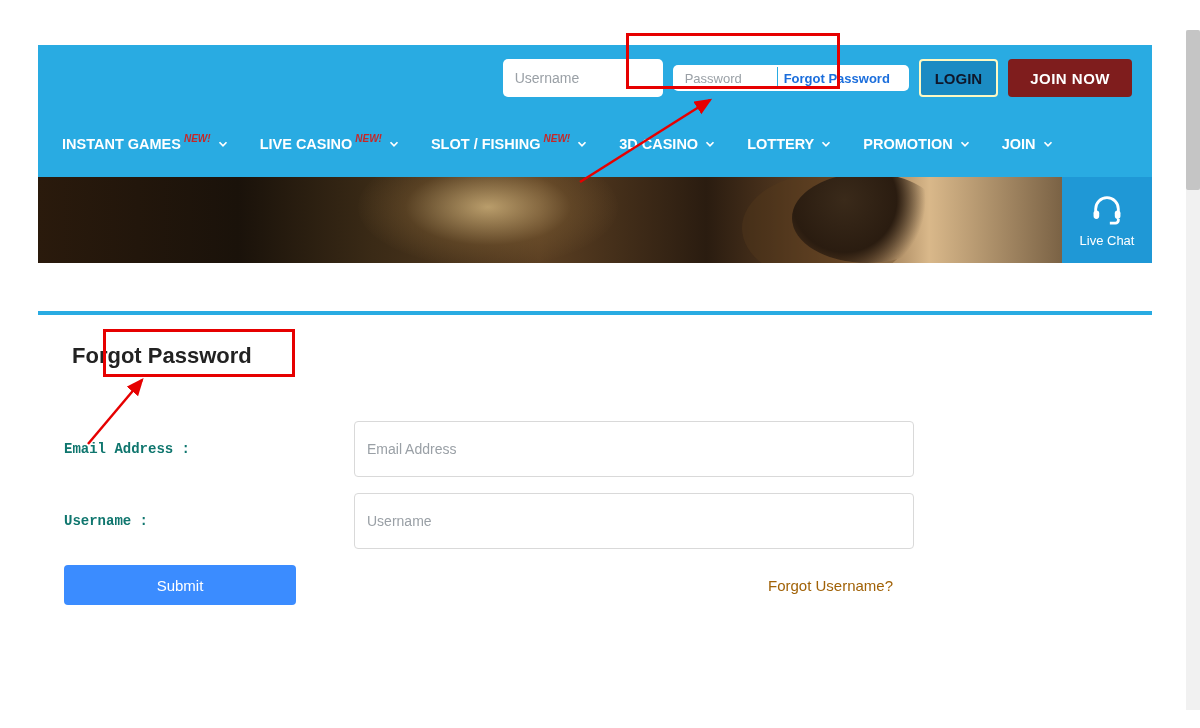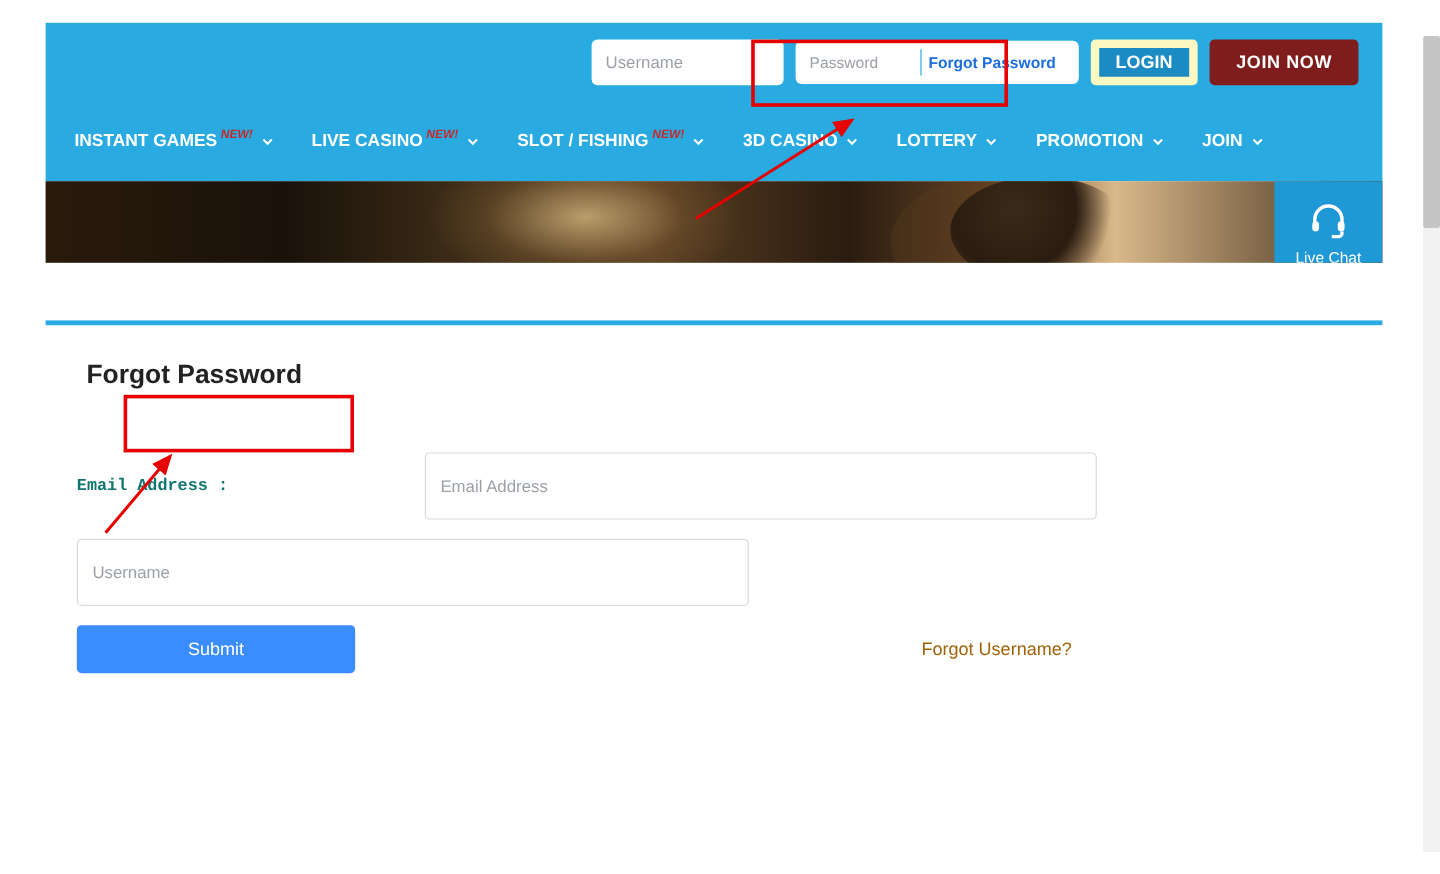--- a/index.html
+++ b/index.html
@@ -7,21 +7,21 @@
     font-family: Arial, Helvetica, sans-serif;
     background: #ffffff;
     width: 1200px;
     height: 728px;
     position: relative;
     overflow: hidden;
   }
   .page-wrap {
     position: absolute;
     left: 38px;
-    top: 19px;
+    top: 45px;
     width: 1114px;
   }
   .topbar {
     height: 66px;
     background: #29abe2;
     display: flex;
     align-items: center;
     justify-content: flex-end;
     padding-right: 20px;
     gap: 10px;
@@ -32,21 +32,21 @@
     width: 160px;
     border-radius: 5px;
     border: none;
     padding: 0 12px;
     font-size: 14px;
     background:#fff;
     color:#333;
   }
   .topbar input::placeholder { color:#9aa0a6; }
   .pwd-wrap {
-    height: 36px;
+    height: 26px;
     width: 236px;
     background:#fff;
     border-radius:5px;
     display:flex;
     align-items:center;
     padding: 0 8px 0 12px;
     gap: 6px;
     position: relative;
   }
   .pwd-wrap input {
@@ -66,24 +66,24 @@
     color:#1b6edc;
     font-size:13px;
     font-weight:600;
     text-decoration:none;
     white-space:nowrap;
   }
   .login-btn {
     height:38px;
     padding: 0 14px;
     background:#1b8bc3;
-    color:#ffffff;
+    color:#0f172a;
     font-weight:700;
     font-size:15px;
-    border:7px solid #fef9c3;
+    border:2px solid #fef9c3;
     border-radius:4px;
     cursor:pointer;
   }
   .join-btn {
     height:38px;
     padding: 0 22px;
     background:#7f1d1d;
     color:#fff;
     font-weight:800;
     font-size:15px;
@@ -118,21 +118,21 @@
     position:relative;
     top:-6px;
     font-style:italic;
     margin-left:-2px;
   }
   .chev {
     display:inline-block;
   }
   .chev svg { display:block; }
   .banner {
-    height: 68px;
+    height: 86px;
     background: linear-gradient(90deg,#2a1a0c 0%, #1a120a 18%, #3a2a16 30%, #5b3f22 45%, #2a1c10 60%, #6a4828 72%, #d9b88a 80%, #3a2816 100%);
     position:relative;
     overflow:hidden;
   }
   .banner::before{
     content:"";
     position:absolute;
     left:320px; top:-30px;
     width:260px;height:120px;
     background: radial-gradient(ellipse at center, rgba(230,200,140,0.7) 0%, rgba(120,90,50,0.4) 45%, rgba(40,28,16,0) 72%);
@@ -346,20 +346,21 @@
 
   <div class="content">
     <h2 class="heading">Forgot Password</h2>
 
     <div class="form-area">
       <div class="form-row">
         <label class="form-label">Email Address :</label>
         <input class="form-input" type="text" placeholder="Email Address" style="">
       </div>
       <div class="form-row">
+        <label class="form-label">Username :</label>
         <input class="form-input" type="text" placeholder="Username" style="">
       </div>
       <div class="actions-row">
         <button class="submit-btn">Submit</button>
         <a href="#" class="forgot-user-link">Forgot Username?</a>
       </div>
     </div>
   </div>
 
 </div>

